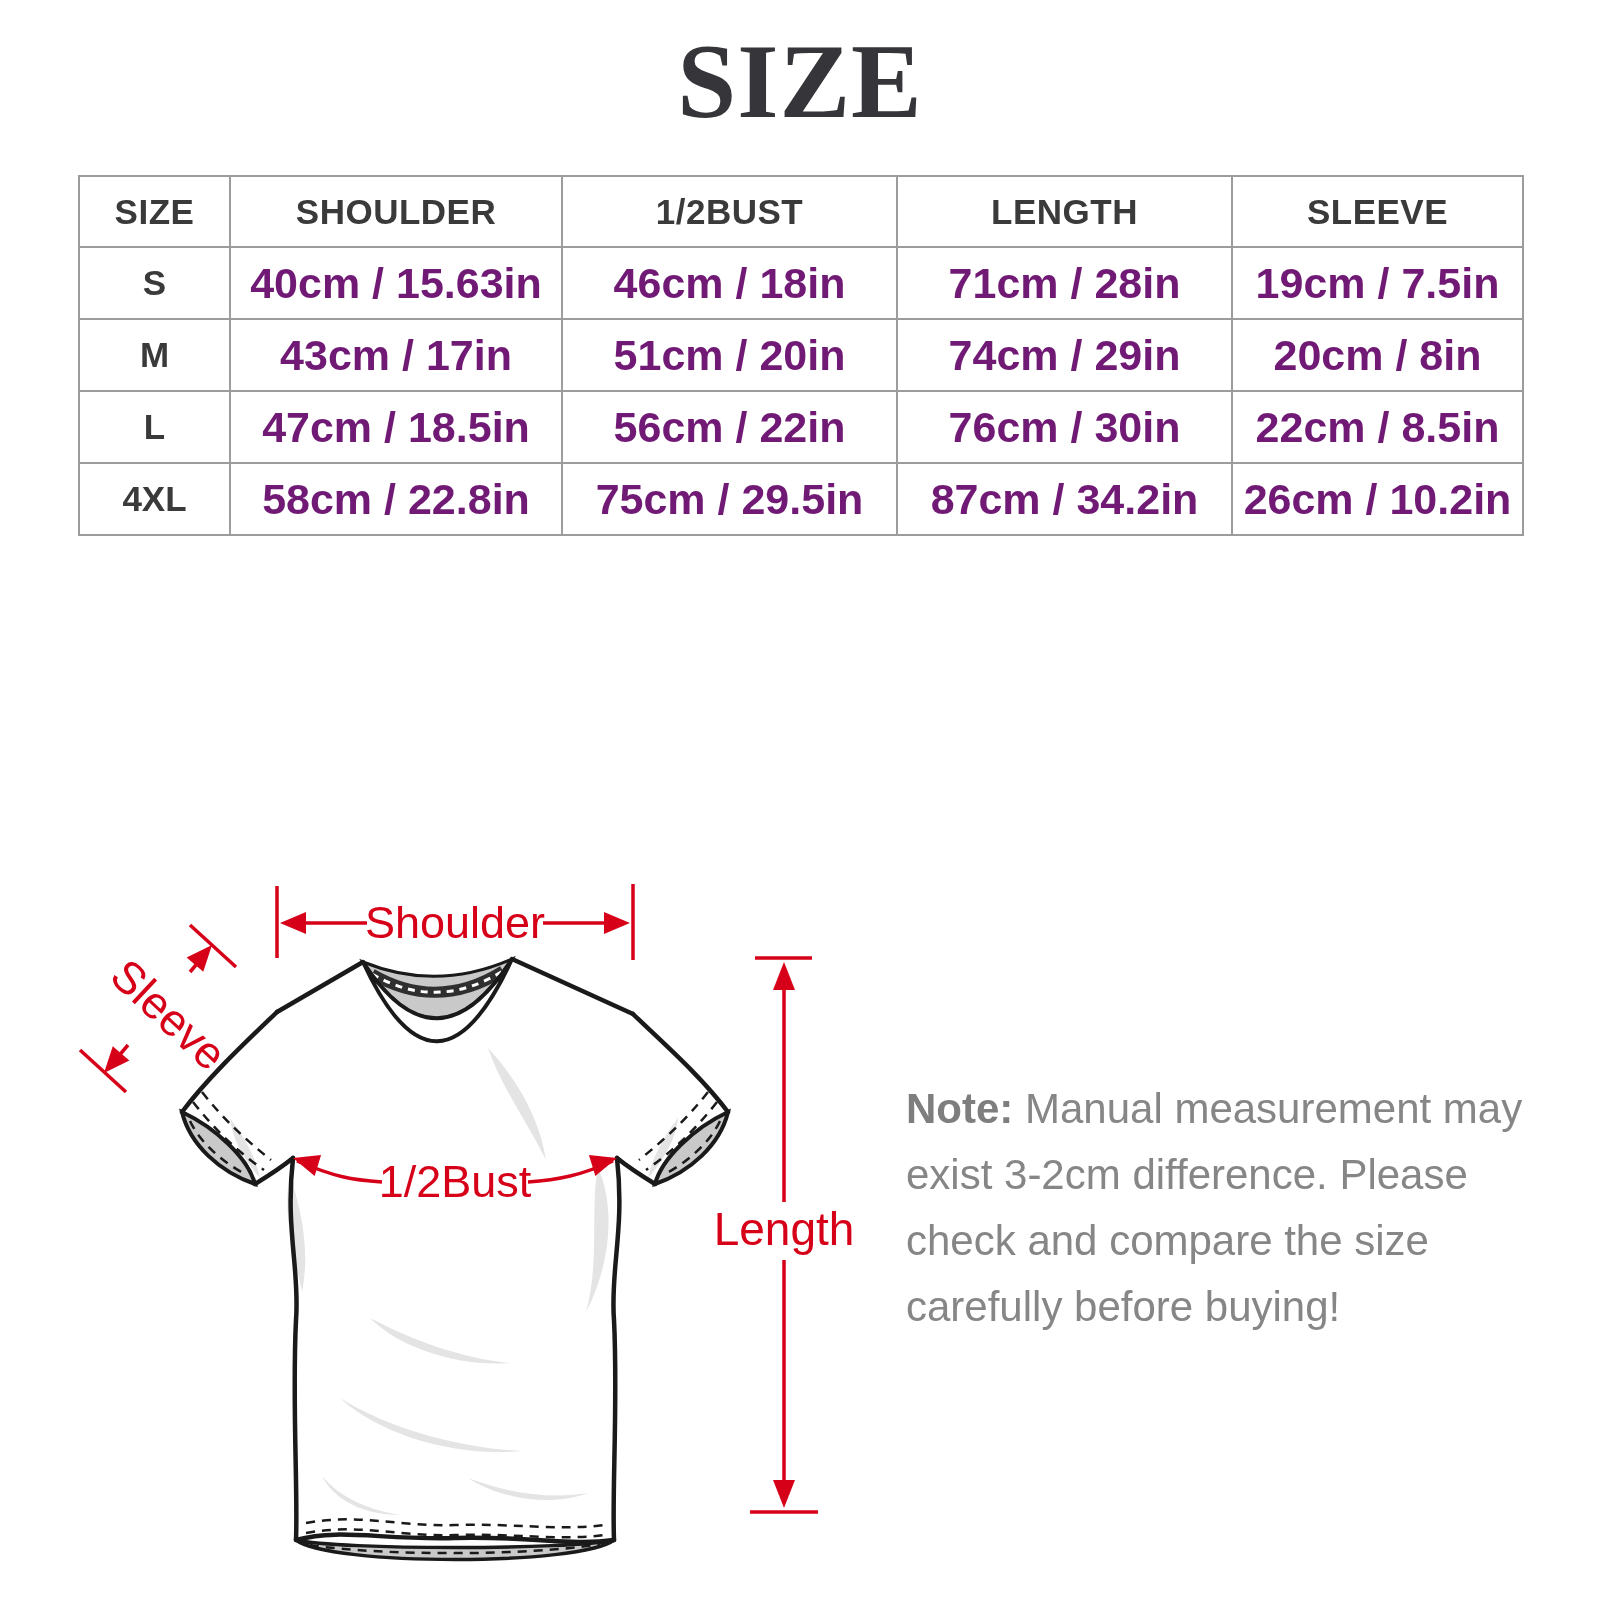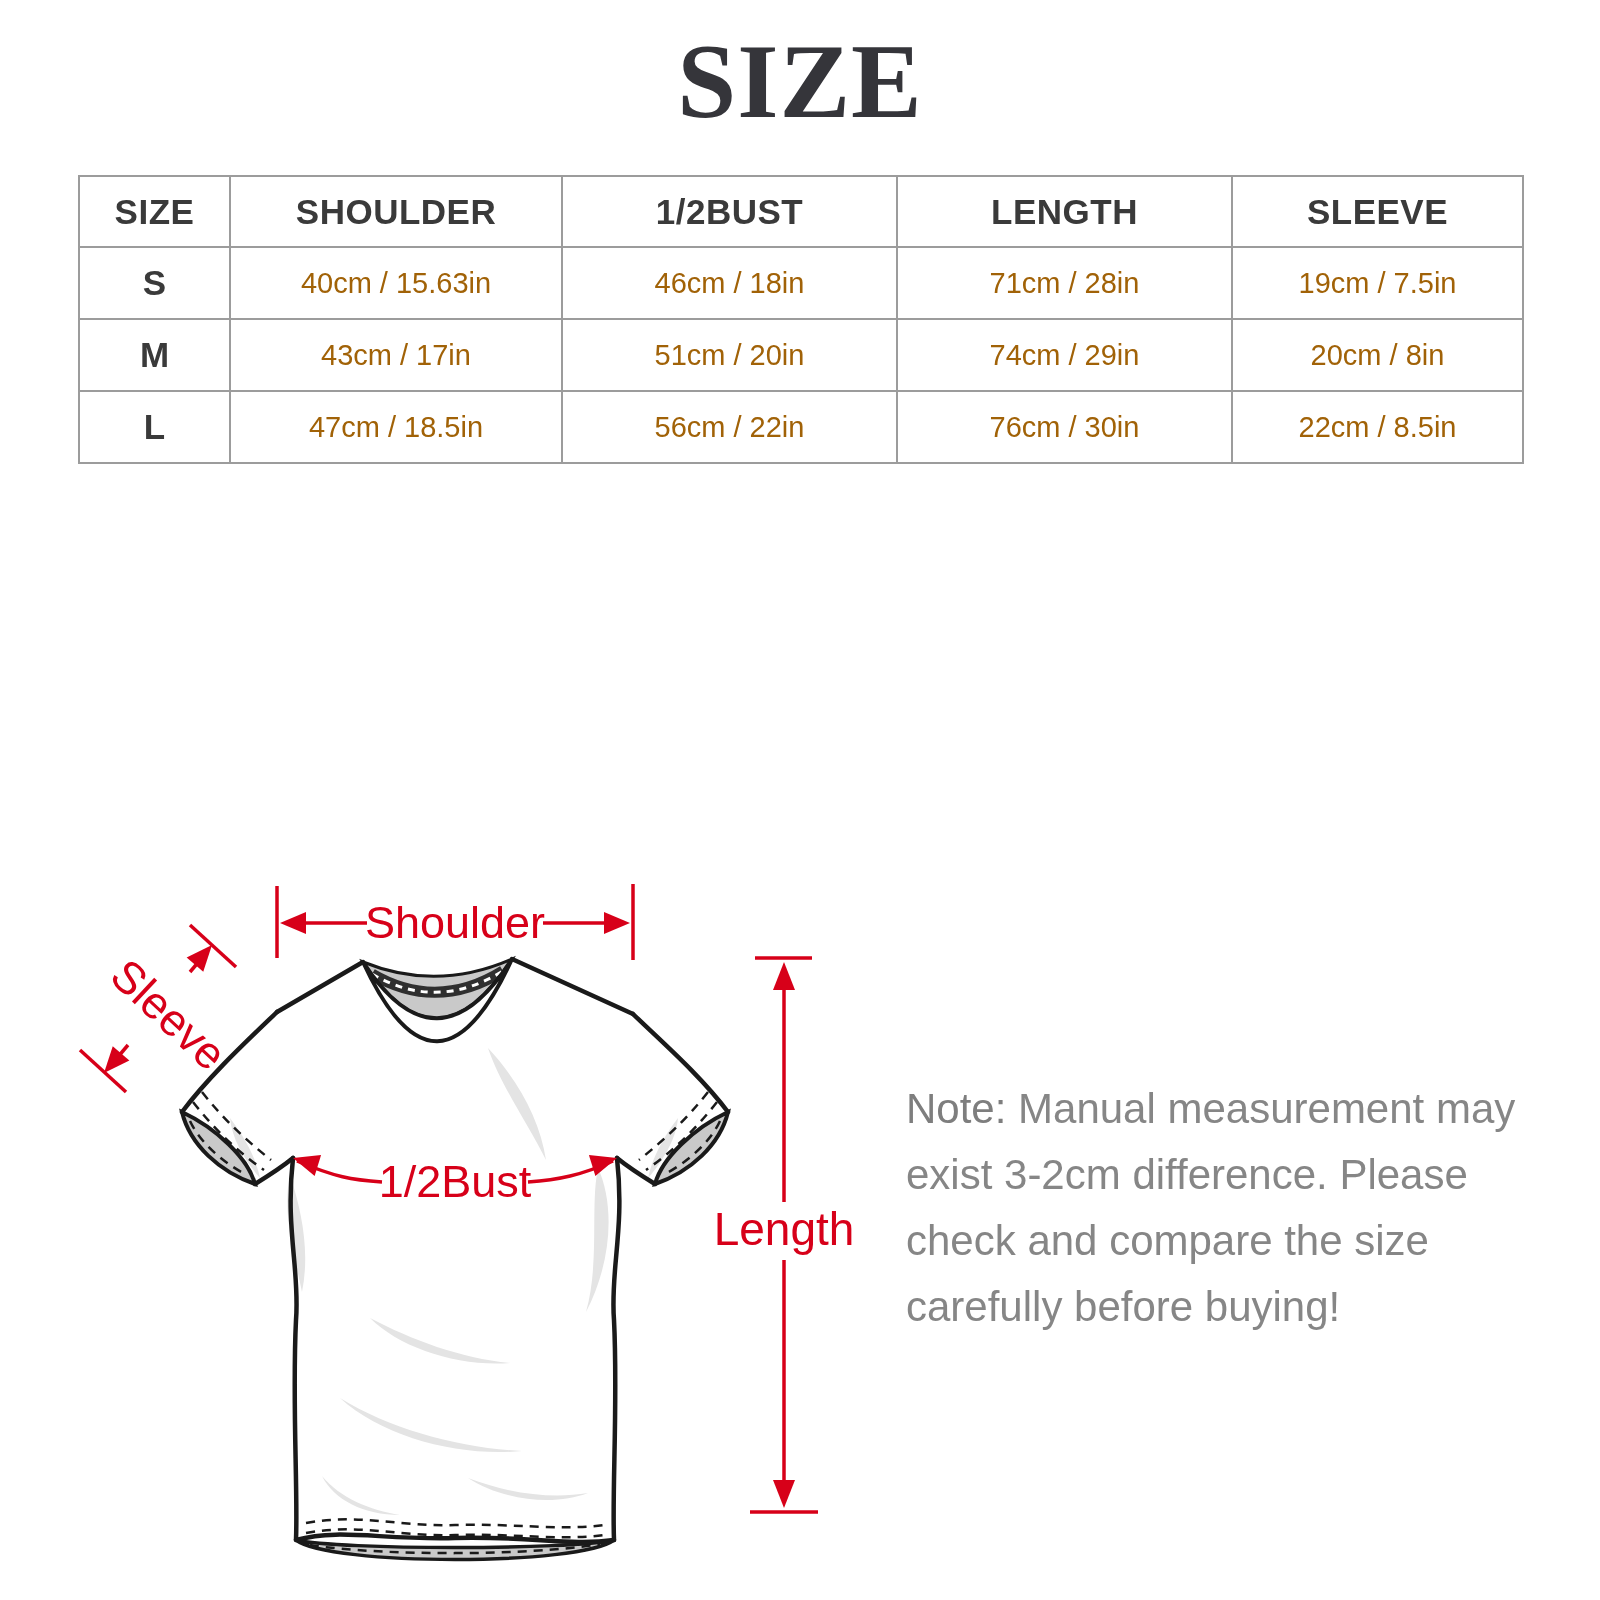--- a/index.html
+++ b/index.html
@@ -15,28 +15,28 @@
   table.size-table{
     position:absolute;left:78px;top:175px;width:1444px;
     border-collapse:collapse;table-layout:fixed;background:#ffffff;
   }
   .size-table th,.size-table td{
     border:2px solid #9c9c9c;text-align:center;vertical-align:middle;padding:0;
   }
   .size-table thead tr{height:71px;}
   .size-table tbody tr{height:72px;}
   .size-table th{font-size:35px;font-weight:bold;color:#3a3a3a;letter-spacing:0.5px;}
-  .size-table td{font-size:29px;color:#a16207;font-weight:normal;}
+  .size-table td{font-size:43px;color:#701a75;font-weight:bold;}
   .size-table td.size-col{font-size:35px;font-weight:bold;color:#3a3a3a;}
   .diagram-svg{position:absolute;left:40px;top:840px;width:820px;height:740px;}
   .note-block{
     position:absolute;left:906px;top:1076px;width:640px;
     font-size:42px;line-height:66px;color:#868686;text-align:left;
   }
-  .note-prefix{font-weight:normal;color:#7e7e7e;margin-top:36px;}
+  .note-prefix{font-weight:bold;color:#7e7e7e;margin-top:36px;}
   .shirt-line{stroke:#1a1a1a;stroke-width:4.5;fill:none;stroke-linecap:round;stroke-linejoin:round;}
   .stitch{stroke:#1a1a1a;stroke-width:2.5;fill:none;stroke-dasharray:9,7;stroke-linecap:butt;}
   .measure{stroke:#d70019;stroke-width:3.5;fill:none;}
   .measure-label{fill:#d70019;font-family:"Liberation Sans","DejaVu Sans",sans-serif;font-size:45px;}
   .arrowhead{fill:#d70019;stroke:none;}
 </style>
 </head>
 <body>
 
 <div class="canvas">
@@ -75,20 +75,27 @@
           <td>74cm / 29in</td>
           <td>20cm / 8in</td>
         </tr>
         <tr>
           <td class="size-col">L</td>
           <td>47cm / 18.5in</td>
           <td>56cm / 22in</td>
           <td>76cm / 30in</td>
           <td>22cm / 8.5in</td>
         </tr>
+        <tr>
+          <td class="size-col">4XL</td>
+          <td>58cm / 22.8in</td>
+          <td>75cm / 29.5in</td>
+          <td>87cm / 34.2in</td>
+          <td>26cm / 10.2in</td>
+        </tr>
       </tbody>
   </table>
 
   <svg class="diagram-svg" viewBox="0 0 820 740">
 
     <path fill="#ffffff" d="
       M323,122 L237,172
       C208,200 170,235 142,272
       L215,344
       C228,336 242,327 253,318

